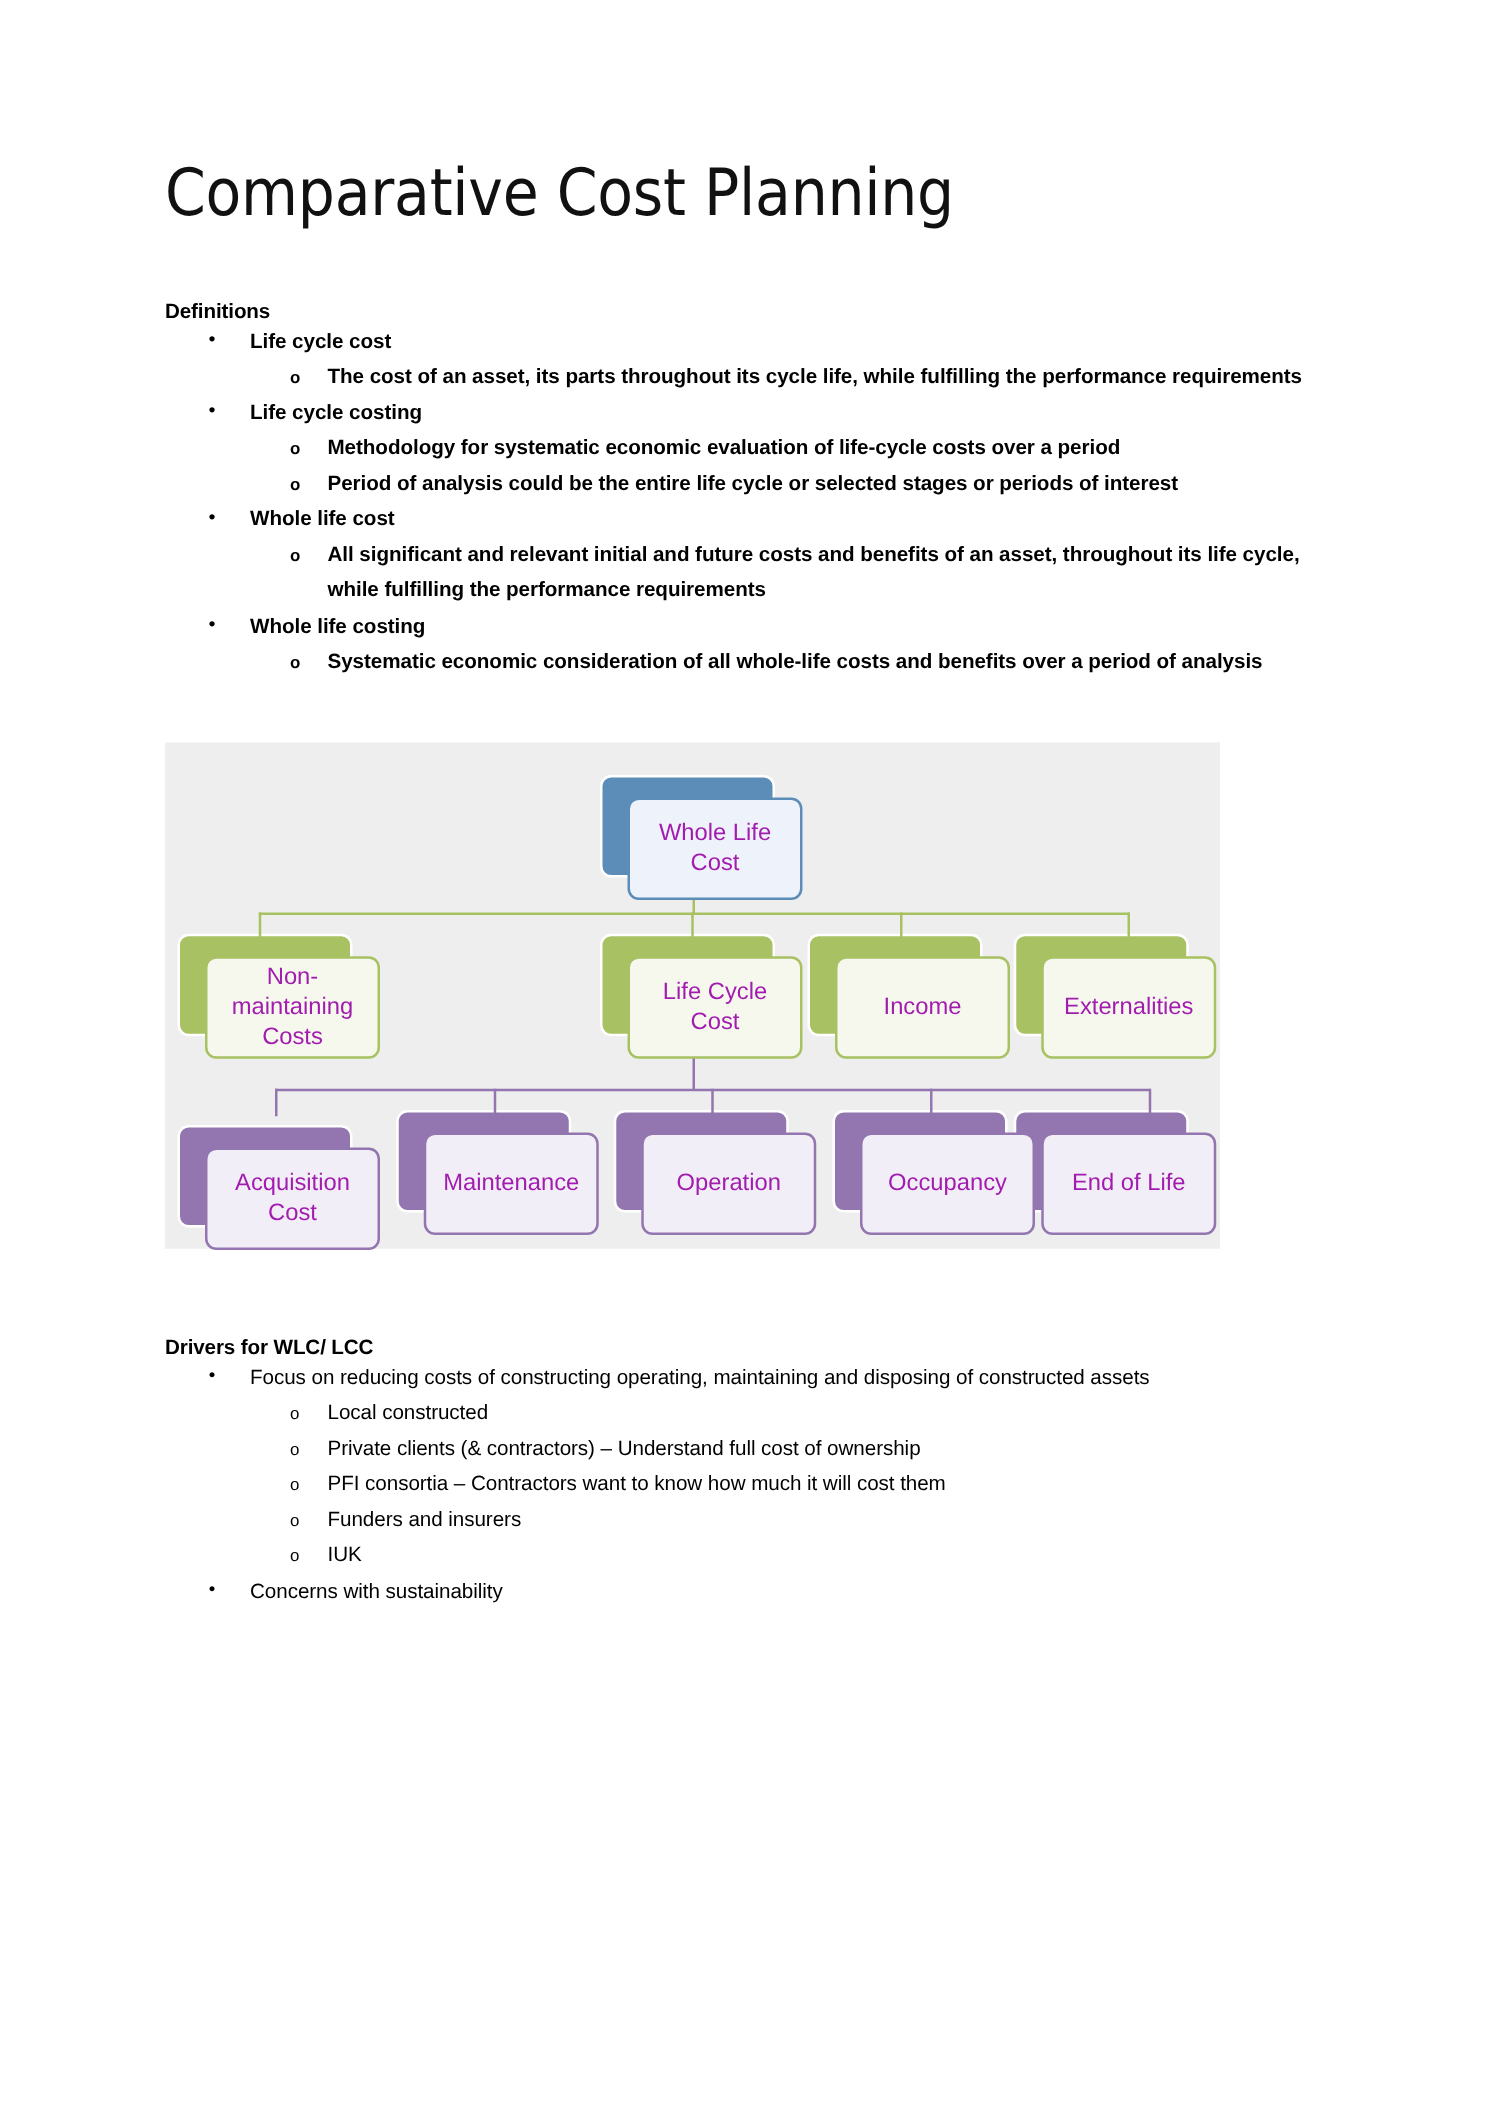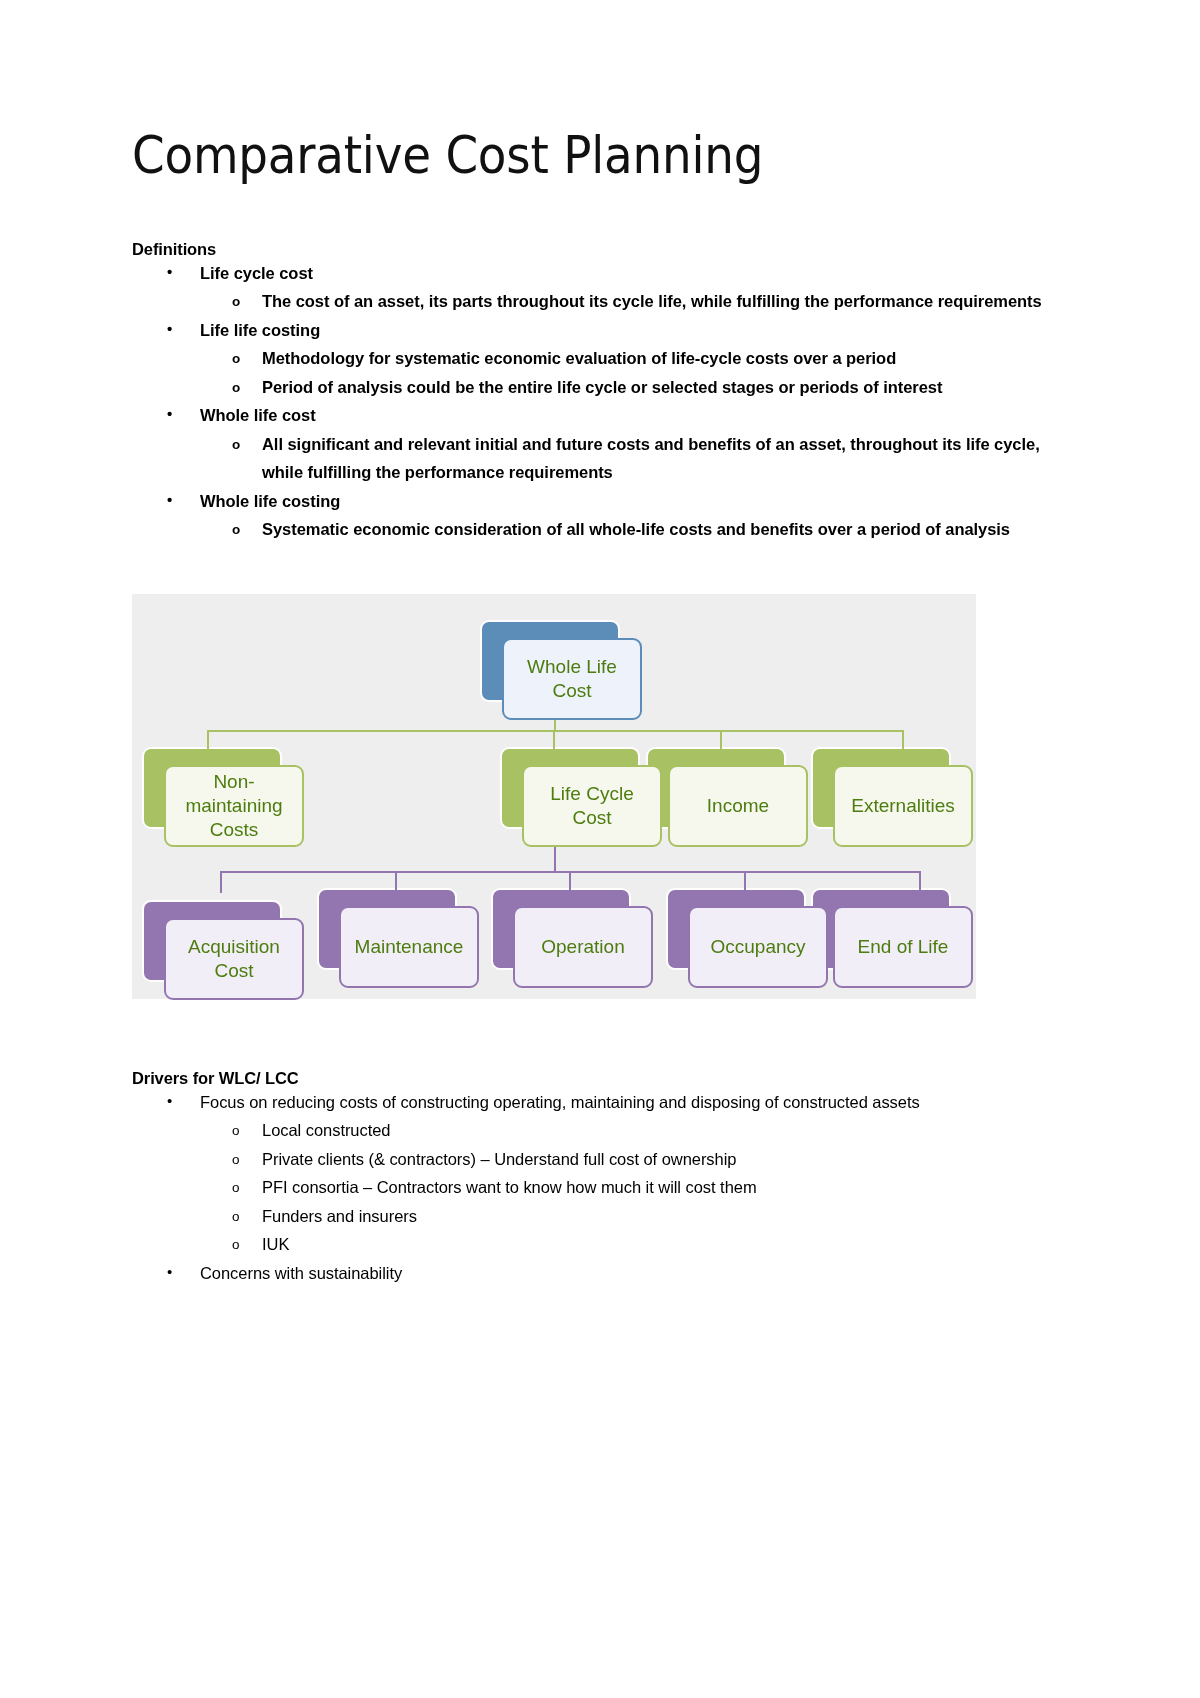--- a/index.html
+++ b/index.html
@@ -124,21 +124,21 @@
     width: 140px;
     height: 82px;
     border-radius: 9px;
     box-sizing: border-box;
     display: flex;
     align-items: center;
     justify-content: center;
     text-align: center;
     font-size: 19px;
     line-height: 24px;
-    color: #4d7c0f;
+    color: #a21caf;
     padding: 2px 6px;
     font-family: "Liberation Sans", sans-serif;
     z-index: 2;
   }
   
   .n-blue .back { background: #5b8db8; }
   .n-blue .front { background: #eef2fa; border: 2px solid #5b8db8; }
   
   .n-green .back { background: #a8c162; }
   .n-green .front { background: #f6f8ee; border: 2px solid #a8c162; }
@@ -168,21 +168,21 @@
     <ul class="lvl1 first-list">
 
       <li class="l1">
         <span>Life cycle cost</span>
         <ul class="lvl2">
           <li class="l2">The cost of an asset, its parts throughout its cycle life, while fulfilling the performance requirements</li>
         </ul>
       </li>
 
       <li class="l1">
-        <span>Life life costing</span>
+        <span>Life cycle costing</span>
         <ul class="lvl2">
           <li class="l2">Methodology for systematic economic evaluation of life-cycle costs over a period</li>
           <li class="l2">Period of analysis could be the entire life cycle or selected stages or periods of interest</li>
         </ul>
       </li>
 
       <li class="l1">
         <span>Whole life cost</span>
         <ul class="lvl2">
           <li class="l2">All significant and relevant initial and future costs and benefits of an asset, throughout its life cycle, while fulfilling the performance requirements</li>
@@ -232,21 +232,21 @@
       <div class="back"></div>
       <div class="front">
         <span>
           <span>Non-</span><br>
           <span>maintaining</span><br>
           <span>Costs</span>
         </span>
       </div>
     </div>
 
-    <div class="node n-green" style="left:368px; top:153px; width:147px; height:102px;">
+    <div class="node n-green" style="left:348px; top:153px; width:147px; height:102px;">
       <div class="back"></div>
       <div class="front">
         <span>
           <span>Life Cycle</span><br>
           <span>Cost</span>
         </span>
       </div>
     </div>
 
     <div class="node n-green" style="left:514px; top:153px; width:165px; height:102px;">

